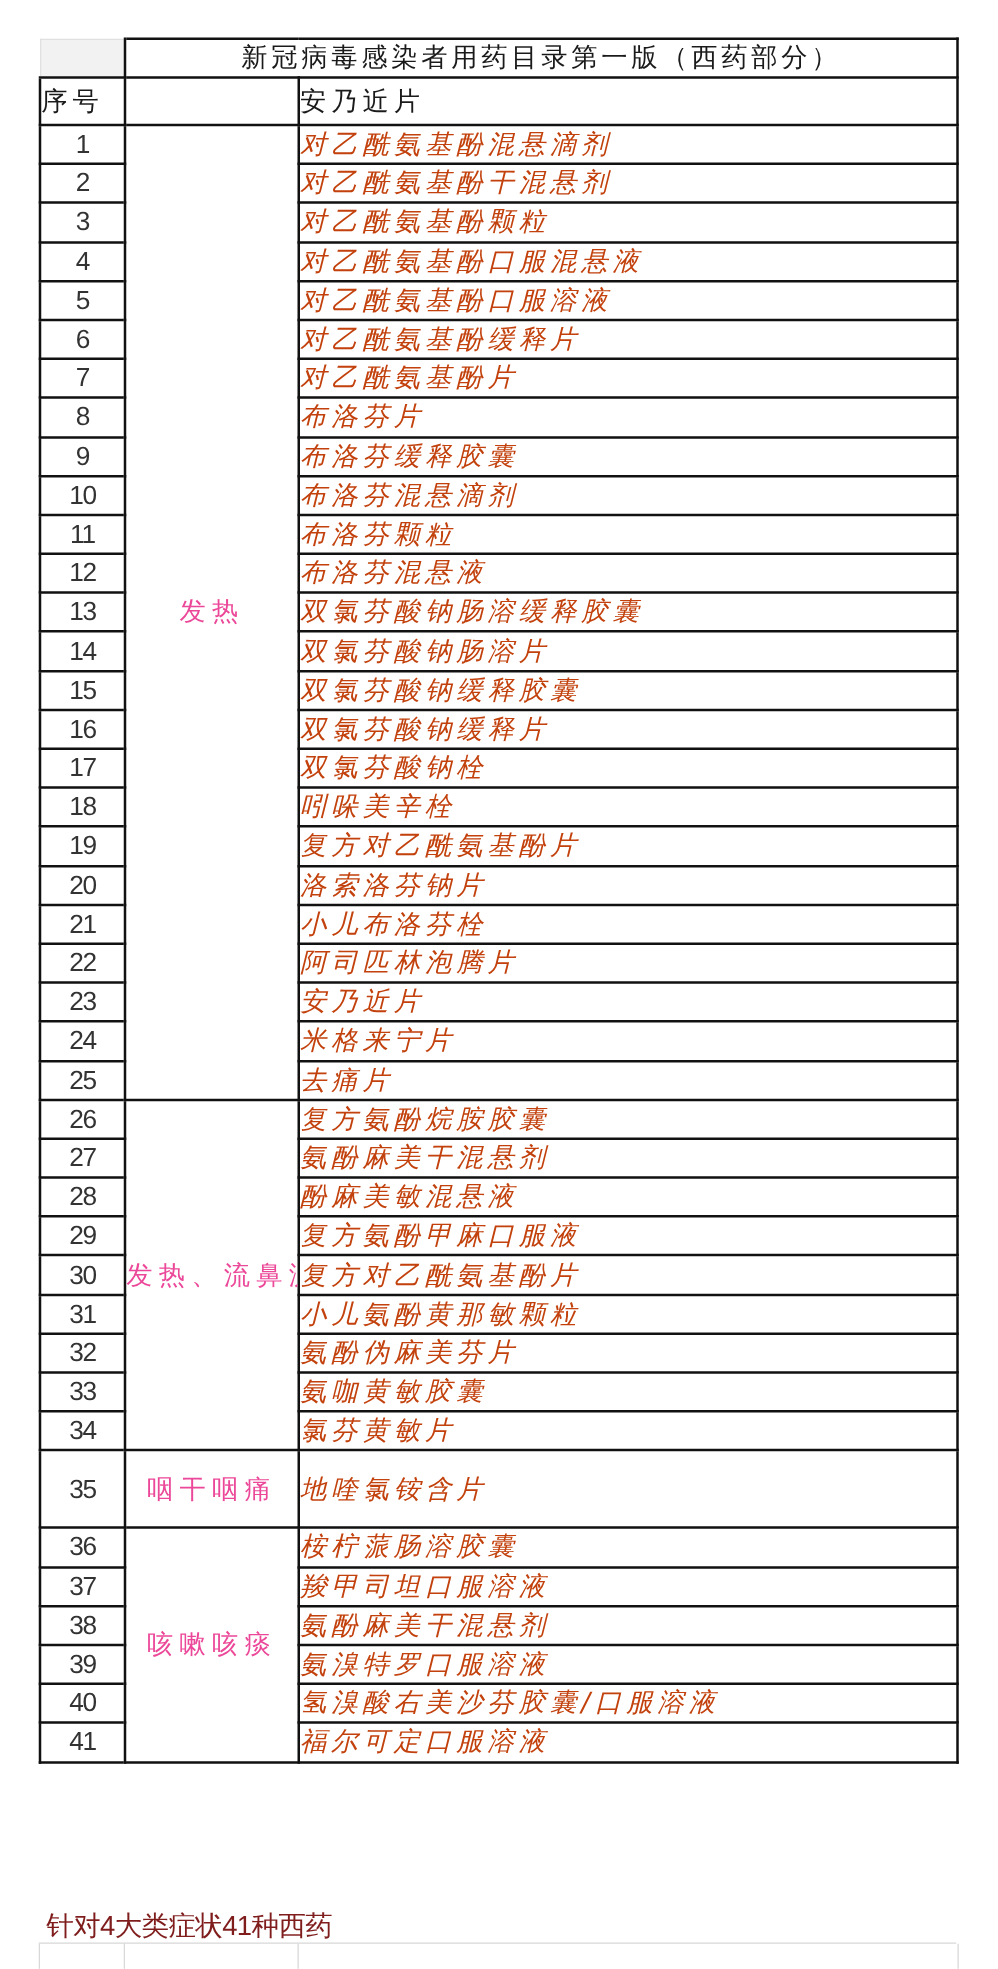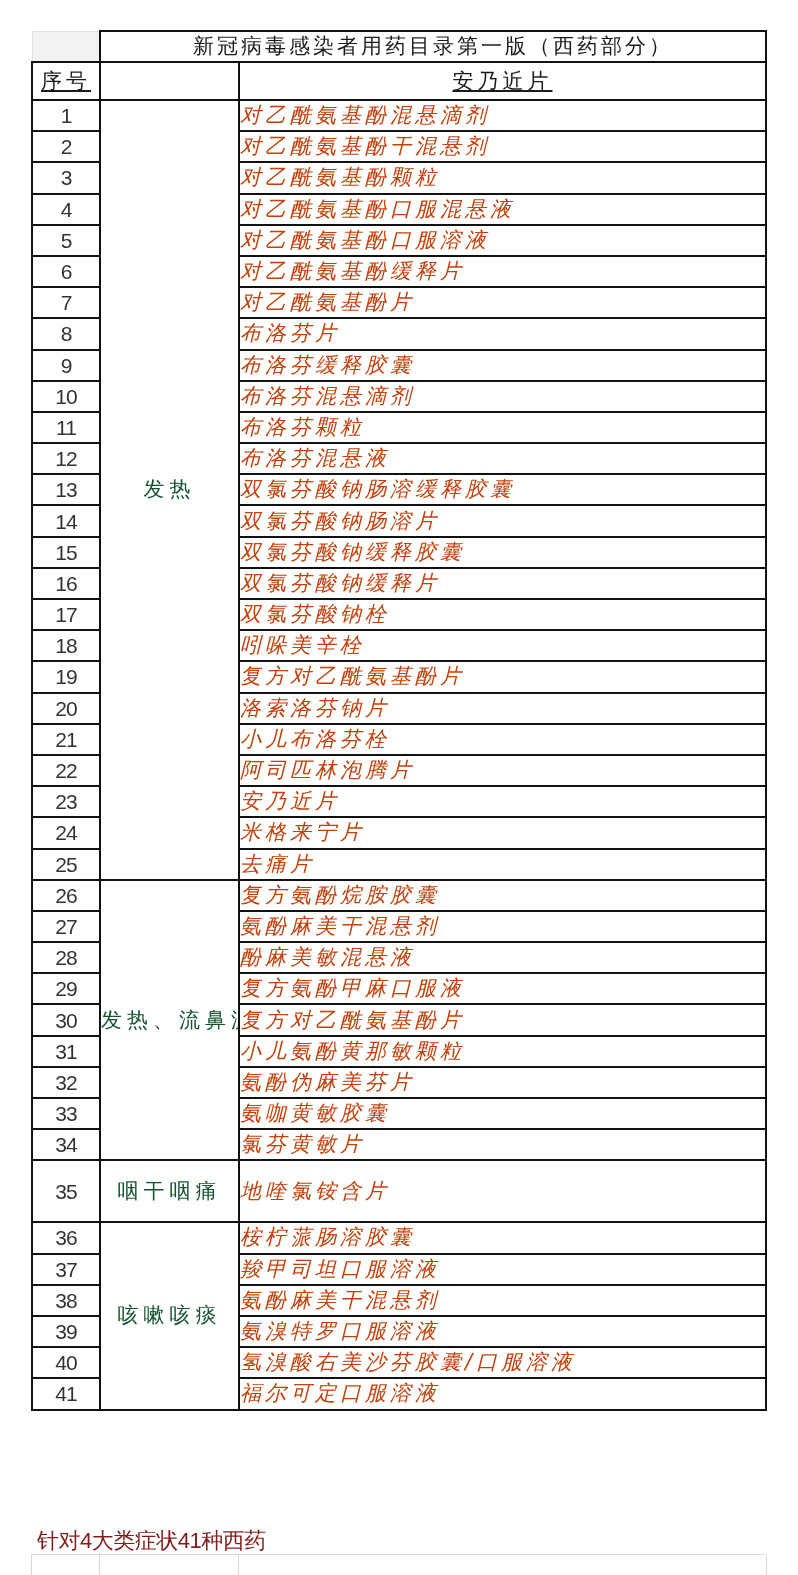--- a/index.html
+++ b/index.html
@@ -5,25 +5,25 @@
     html, body { margin: 0; padding: 0; background: #ffffff; }
     body { width: 798px; height: 1575px; position: relative; overflow: hidden;
            font-family: "DejaVu Sans", "Liberation Sans", sans-serif; color: #1a1a1a; }
     .sheet { position: absolute; left: 31px; top: 30px; width: 602px; }
     table.drug { border-collapse: collapse; table-layout: fixed; width: 734px; }
     table.drug td { border: 2.5px solid #111; padding: 0; vertical-align: middle;
                     font-size: 21px; line-height: 1; overflow: hidden; white-space: nowrap; }
     td.corner { background: #f2f2f2; border-top: 1px solid #e0e0e0 !important;
                 border-left: 1px solid #e0e0e0 !important; }
     td.title { text-align: center; font-size: 22px; letter-spacing: 3px; height: 29px; }
-    td.hdr { text-align: center; height: 36px; font-size: 22px; letter-spacing: 4px; text-decoration: underline; }
+    td.hdr { height: 36px; font-size: 22px; letter-spacing: 4px; }
     td.num { text-align: center; font-family: "Liberation Sans", sans-serif; font-size: 24px;
              color: #333; letter-spacing: -1px; }
     td.cat { text-align: center; font-size: 21px; letter-spacing: 5px; white-space: normal;
-             line-height: 1.6; padding: 0 4px; color: #14532d; }
+             line-height: 1.6; padding: 0 4px; color: #ec4899; }
     td.name { padding-left: 6px; letter-spacing: 4px; color: #c2410c; font-style: italic; }
     tr.r td { height: 29.2px; }
     tr.r2 td { height: 60px; }
     .note { position: absolute; left: 31px; top: 1522px; width: 734px; height: 32px;
             border-bottom: 1px solid #d8d8d8; }
     .note span { position: absolute; left: 6px; top: 4px; color: #7f1d1d; font-size: 22px;
                  font-family: "Liberation Sans", sans-serif; letter-spacing: -0.5px; }
     .grid-below { position: absolute; left: 31px; top: 1555px; width: 734px; height: 20px;
                   border-left: 1px solid #d8d8d8; border-right: 1px solid #d8d8d8; }
     .grid-below .v1 { position: absolute; left: 67px; top: 0; bottom: 0; border-left: 1px solid #d8d8d8; }

